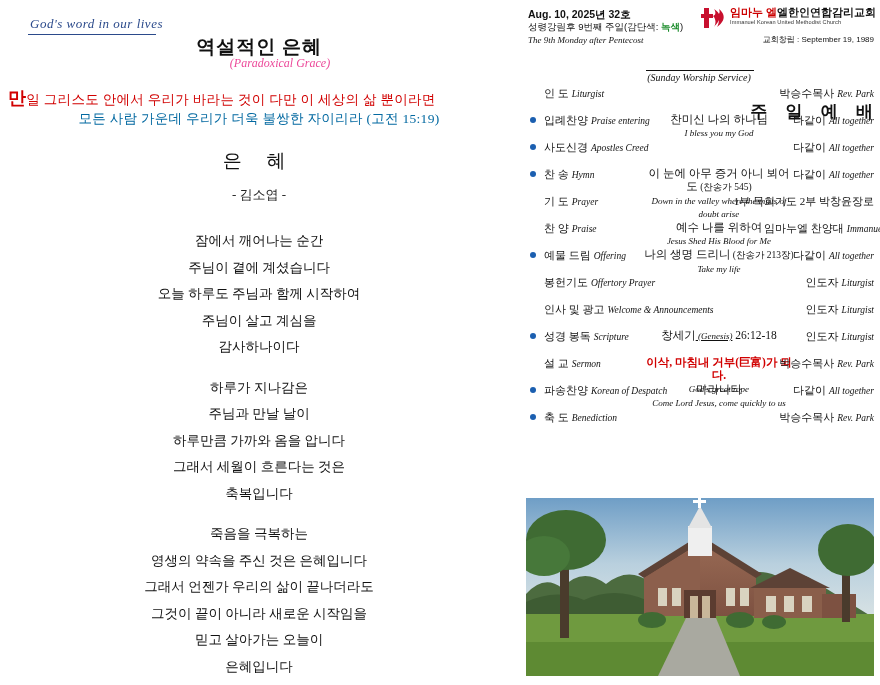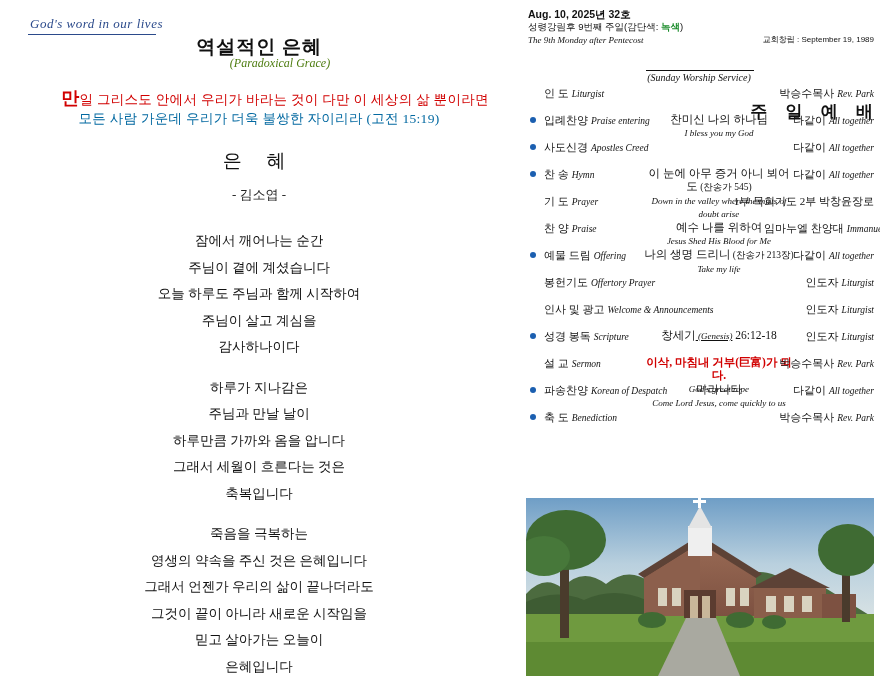--- a/index.html
+++ b/index.html
@@ -32,25 +32,25 @@
 
   .title-kr {
     position:absolute; left:0; top:34px; width:518px; text-align:center;
     font-family:"Liberation Serif", serif;
     font-weight:bold; font-size:19px; color:#111;
     letter-spacing:1px;
   }
   .title-en {
     position:absolute; left:0; top:56px; width:518px; text-align:center;
     font-family:"Liberation Serif", serif;
-    font-style:italic; font-size:12px; color:#4d7c0f;padding-left:42px;
+    font-style:italic; font-size:12px; color:#ec4899;padding-left:42px;
   }
 
   .verse1 {
-    position:absolute; left:16px; top:86px; width:518px; text-align:center;
+    position:absolute; left:8px; top:86px; width:518px; text-align:left;
     font-size:13.5px; color:#d10000; letter-spacing:0.3px;
   }
   .verse1 .big { font-size:18px; font-weight:bold; }
   .verse2 {
     position:absolute; left:0; top:110px; width:518px; text-align:center;
     font-size:13.5px; color:#0369a1; letter-spacing:0.3px;
   }
 
   .poem-title {
     position:absolute; left:0; top:148px; width:518px; text-align:center;
@@ -205,20 +205,33 @@
   </div>
 
   <div class="right">
 
     <div class="rdate">Aug. 10, 2025년 32호</div>
     <div class="rsunday">
       <span>성령강림후 9번째 주일</span><span>(감단색: </span><span class="green">녹색</span><span>)</span>
     </div>
     <div class="rsunday-en">The 9th Monday after Pentecost</div>
 
+    <div class="logo-wrap">
+      <div class="logo-flame">
+        <svg width="26" height="26" viewBox="0 0 26 26">
+          <path d="M4 3 L9 3 L9 9 L13 9 L13 13 L9 13 L9 23 L4 23 L4 13 L1 13 L1 9 L4 9 Z" fill="#c8102e"></path>
+          <path d="M14 4 C19 7 21 11 19 15 C18 18 15 20 14 22 C17 17 15 13 13 11 C16 10 16 7 14 4 Z" fill="#c8102e"></path>
+          <path d="M19 4 C24 8 25 13 22 17 C20 20 18 21 17 22 C20 17 19 12 17 10 C20 9 20 7 19 4 Z" fill="#c8102e"></path>
+        </svg>
+      </div>
+      <div class="logo-kr">
+        <span class="red">임마누 엘</span><span>엘한인연합감리교회</span>
+      </div>
+      <div class="logo-en">Immanuel Korean United Methodist Church</div>
+    </div>
     <div class="founded">교회창립 : September 19, 1989</div>
 
     <div class="worship-title">주 일 예 배</div>
     <div class="worship-title-underline"></div>
     <div class="worship-title-en">(Sunday Worship Service)</div>
 
     <div class="order" id="order-list">
         <div class="row">
           <div class="lbl"><span>인 도</span><span class="en">Liturgist</span></div>
           <div class="mid"></div>

